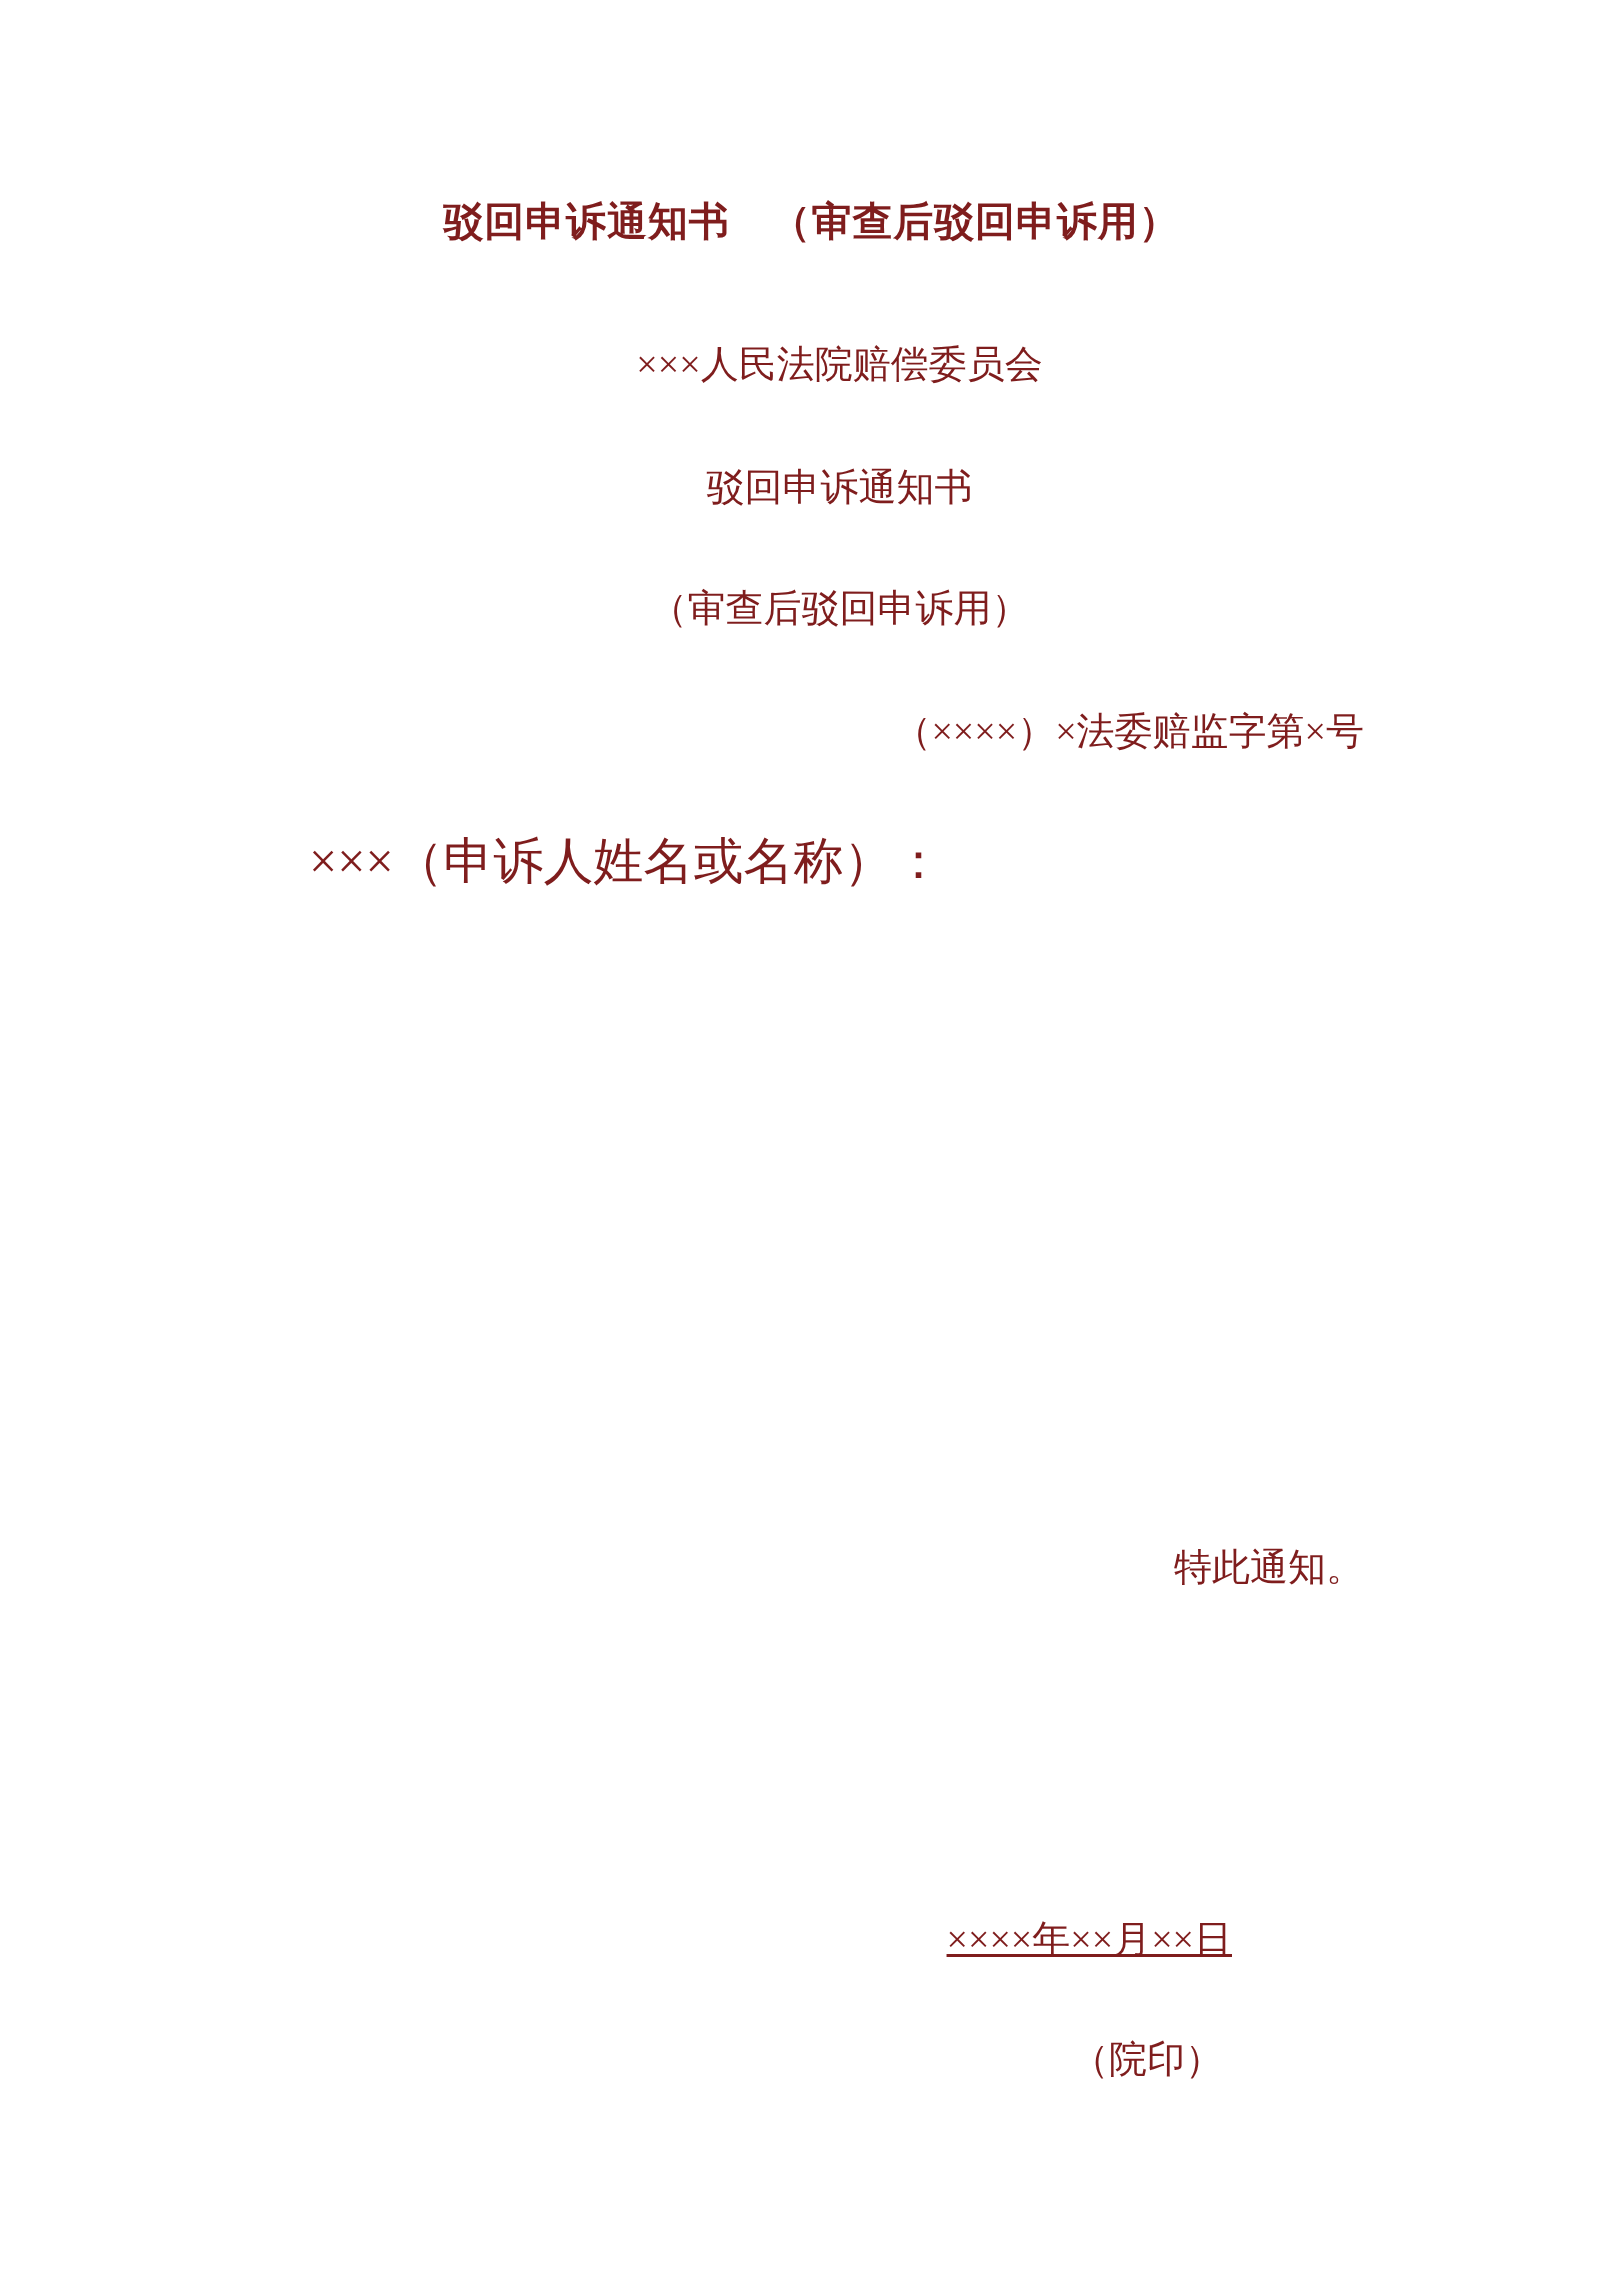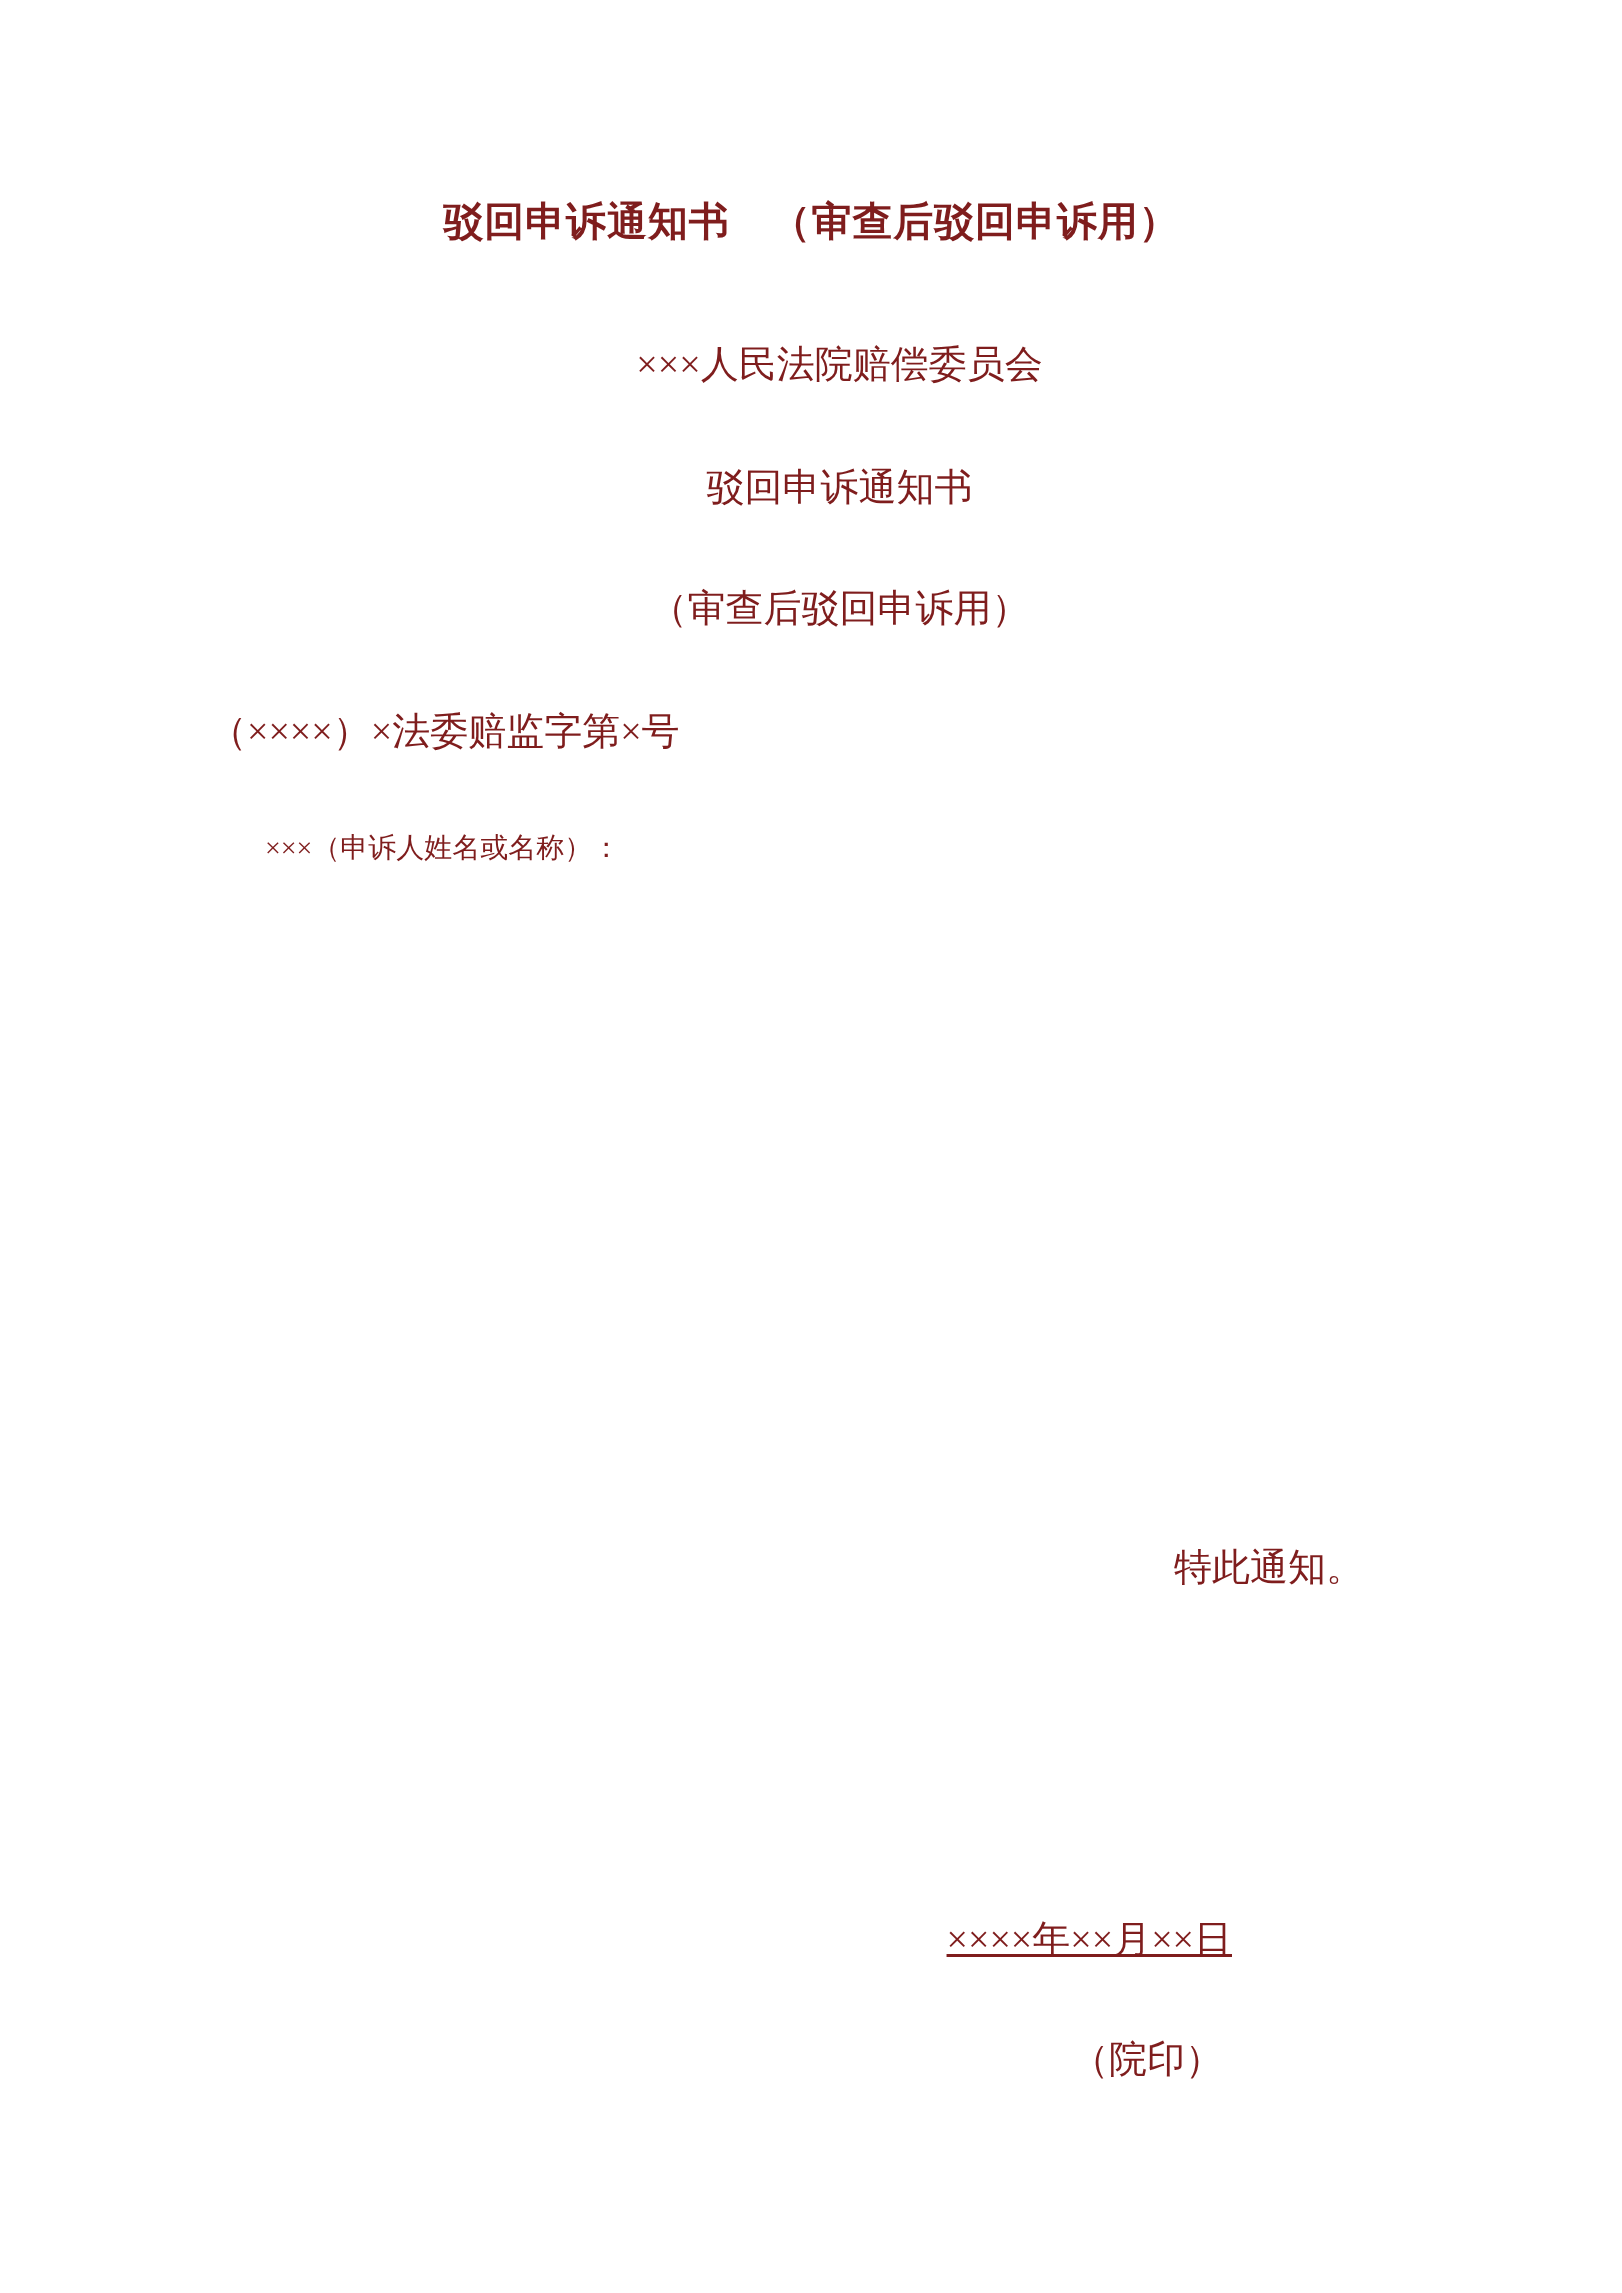--- a/index.html
+++ b/index.html
@@ -39,28 +39,29 @@
     padding-left: 28px;
   }
   .court-line  { top: 342px; }
   .docname-line{ top: 465px; }
   .usage-line  { top: 586px; }
 
   .number-line {
     top: 709px;
     left: 209px;
     width: 1155px;
+    text-align: right;
     font-size: 38px;
     line-height: 1.2;
   }
   .addressee-line {
     top: 831px;
     left: 209px;
     width: 1155px;
-    font-size: 28px;
+    font-size: 50px;
     text-indent: 2em;
     line-height: 1.2;
   }
   .body-para {
     left: 209px;
     width: 1155px;
     margin: 0;
     font-size: 38px;
     line-height: 76px;
     text-indent: 2em;

